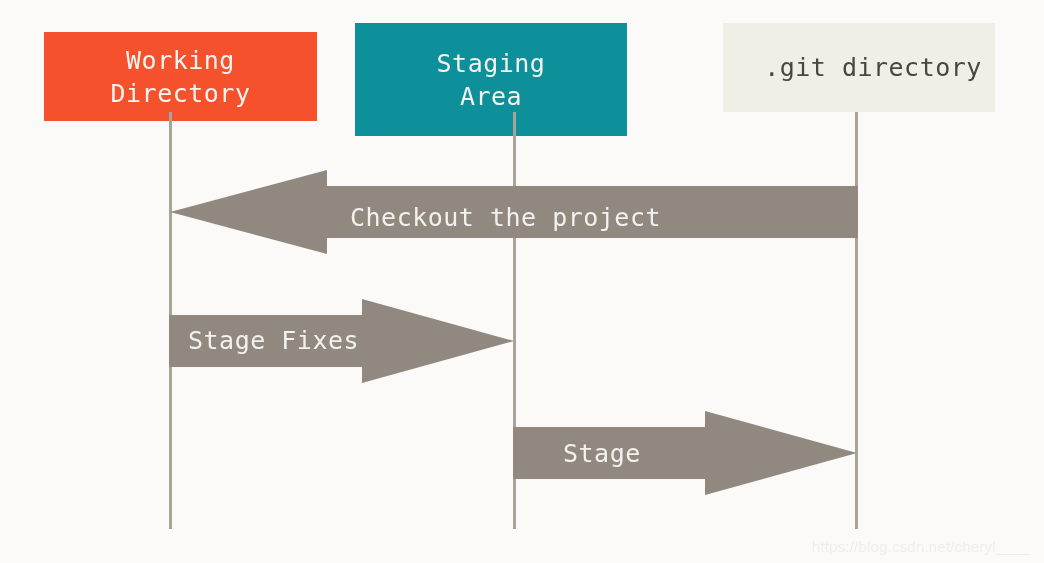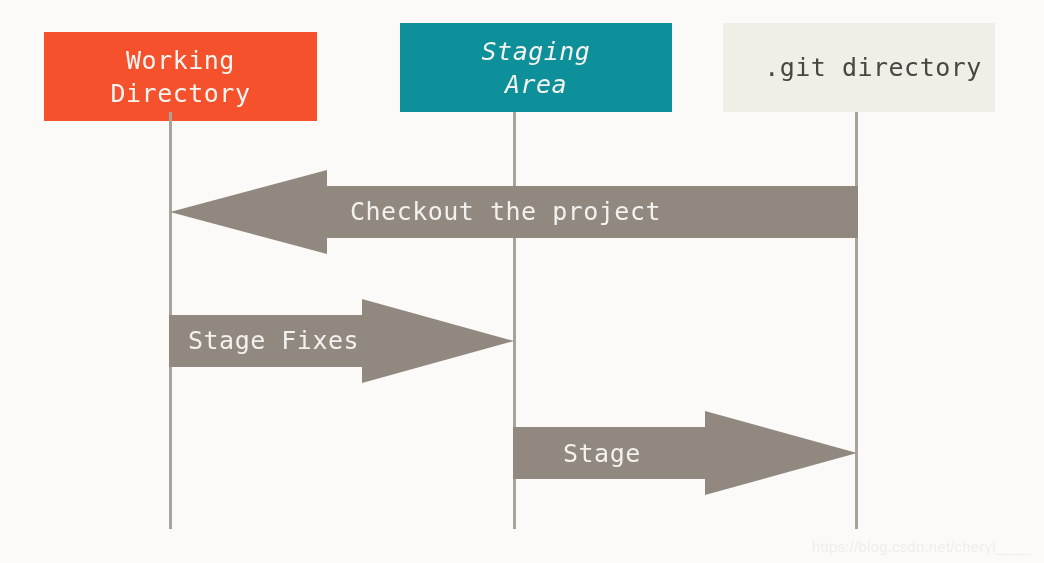--- a/index.html
+++ b/index.html
@@ -35,27 +35,26 @@
   #box-working {
     left: 44px;
     top: 23px;
     width: 273px;
     height: 89px;
     background: #f4512c;
     color: #f7f5f1;
     margin-top: 9px;
   }
   #box-staging {
-    left: 400px;
+    left: 355px;
     top: 23px;
     width: 272px;
-    height: 89px;
+    height: 113px;
     background: #0d9099;
     color: #f4f3ef;
-    font-style: italic;
   }
   #box-git {
     left: 723px;
     top: 23px;
     width: 272px;
     height: 89px;
     background: #efeee7;
     color: #4a4540;
     padding-left: 28px;
   }
@@ -83,21 +82,21 @@
   }
   .arrow-label {
     position: absolute;
     color: #f3f1ee;
     font-size: 25px;
     letter-spacing: 0.5px;
     white-space: pre;
     line-height: 1;
   }
   #arrow-checkout { left: 170px; top: 168px; }
-  #label-checkout { left: 350px; top: 199px; }
+  #label-checkout { left: 350px; top: 205px; }
   #arrow-stage { left: 169px; top: 297px; }
   #label-stage { left: 188px; top: 328px; }
   #arrow-commit { left: 513px; top: 409px; }
   #label-commit { left: 563px; top: 441px; }
 
   #watermark {
     position: absolute;
     right: 14px;
     bottom: 8px;
     color: #eeeee9;

